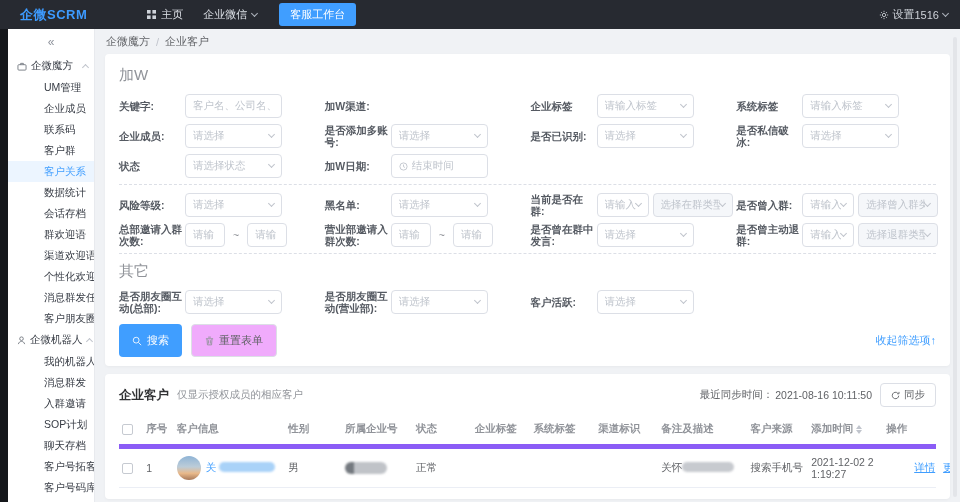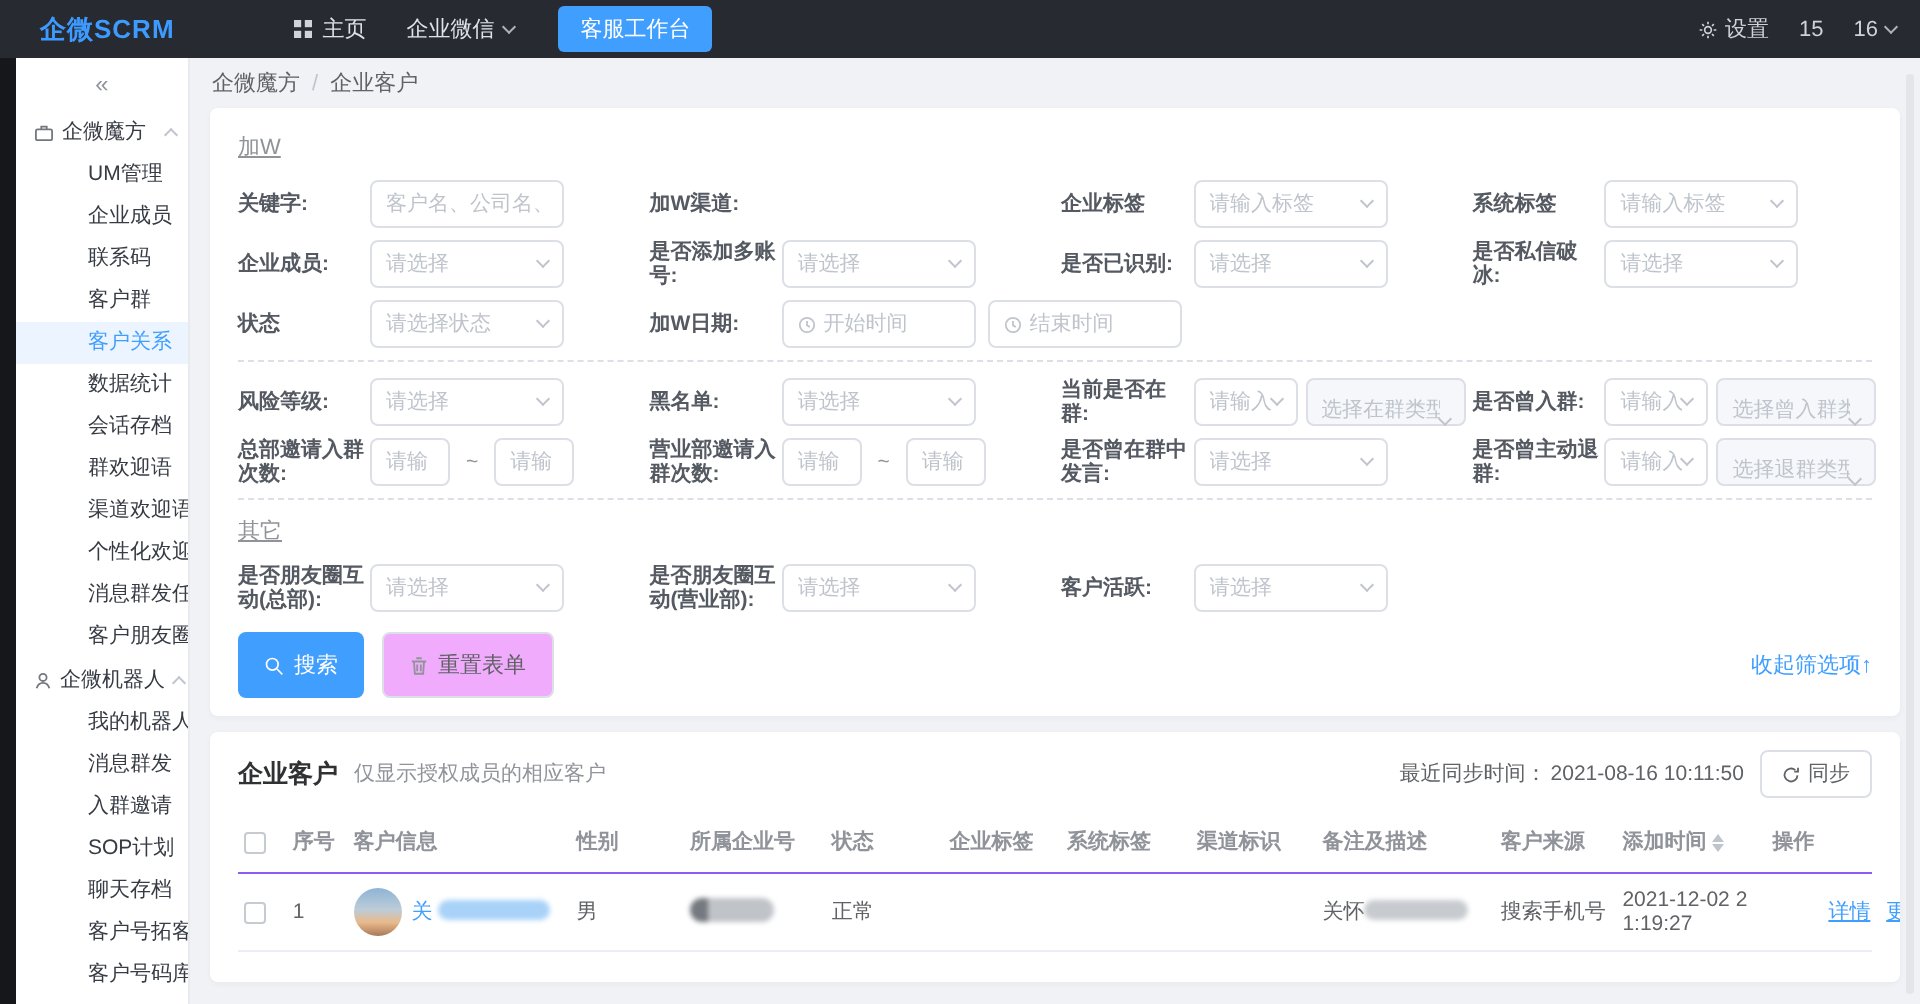--- a/index.html
+++ b/index.html
@@ -8,21 +8,21 @@
   .leftstrip { position:absolute; left:0; top:0; width:8px; height:502px; background:#15171b; z-index:1; }
 
   
   .topbar { position:absolute; left:0; top:0; width:960px; height:29px; background:#272a31;
     display:flex; align-items:center; z-index:10; }
   .logo { color:#3d9bff; font-weight:bold; font-size:13px; margin-left:20px; letter-spacing:.5px; }
   .topnav { display:flex; align-items:center; gap:20px; margin-left:60px; }
   .topnav-item { display:flex; align-items:center; gap:5px; color:#dfe3e9; font-size:11px; cursor:pointer; }
   .workbench-btn { background:#409eff; color:#fff; font-size:11px; border-radius:3px;
     padding:4px 11px; margin-left:22px; cursor:pointer; }
-  .topright { margin-left:auto; display:flex; align-items:center; gap:15px; margin-right:12px;
+  .topright { margin-left:auto; display:flex; align-items:center; margin-right:12px;
     color:#ced2d9; font-size:11px; }
   .topright .it { display:flex; align-items:center; gap:4px; cursor:pointer; }
   .chev { width:5px; height:5px; border-right:1px solid #c0c4cc; border-bottom:1px solid #c0c4cc;
     display:inline-block; transform:rotate(45deg); margin-top:-3px; flex:none; }
   .chev.lt { border-color:#aeb3bc; }
   .chev.up { transform:rotate(-135deg); margin-top:2px; }
 
   
   .sidebar { position:absolute; left:8px; top:29px; width:87px; height:473px; background:#fff;
     border-right:1px solid #e8eaee; z-index:5; overflow:hidden; }
@@ -36,30 +36,30 @@
   .menu-item.active { color:#409eff; background:#ecf5ff; }
   .s-icon { display:inline-flex; flex:none; }
 
   
   .main { position:absolute; left:95px; top:29px; width:865px; height:473px; }
   .breadcrumb { height:25px; display:flex; align-items:center; gap:6px; padding-left:11px;
     font-size:11px; color:#606266; }
   .breadcrumb .sep { color:#c0c4cc; }
   .card { background:#fff; border-radius:4px; margin:0 10px; box-shadow:0 1px 3px rgba(0,0,0,.04); }
   .filter-card { padding:7px 14px 9px; }
-  .section-title { font-size:11px; color:#909399; margin:5px 0 9px;text-decoration:underline; }
+  .section-title { font-size:15px; color:#909399; margin:5px 0 9px; }
   .frow { display:grid; grid-template-columns:1fr 1fr 1fr 1fr; column-gap:6px; margin-bottom:6px; }
   .field { display:flex; align-items:center; min-width:0; }
   .flabel { width:66px; flex:none; font-size:10.5px; color:#555a62; font-weight:bold; line-height:12px; }
   .ctrl { height:24px; border:1px solid #dcdfe6; border-radius:4px; background:#fff;
     display:flex; align-items:center; padding:0 7px; cursor:pointer; min-width:0; }
   .ph { font-size:10.5px; color:#bfc4cc; white-space:nowrap; overflow:hidden; flex:1; }
   .w-main { width:97px; flex:none; }
   .w-small { width:52px; flex:none; }
-  .w-type { width:80px; flex:none;align-items:flex-end; }
+  .w-type { width:80px; flex:none; }
   .w-num { width:40px; flex:none; }
   .disabled { background:#f5f7fa; }
   .combo { display:flex; gap:4px; min-width:0; }
   .tilde { font-size:10.5px; color:#909399; margin:0 4px; }
   .span2 { grid-column:2/4; }
   .daterange { display:flex; gap:6px; }
   .divider { border-top:1px dashed #dcdfe6; margin:3px 0 8px; }
   .btn-row { display:flex; align-items:center; margin-top:10px; }
   .btn { height:33px; border-radius:4px; display:inline-flex; align-items:center; gap:5px;
     font-size:11px; padding:0 13px; cursor:pointer; }
@@ -72,21 +72,21 @@
   .tc-head { display:flex; align-items:center; }
   .tc-title { font-size:12.5px; font-weight:bold; color:#303133; }
   .tc-sub { font-size:10.5px; color:#909399; margin-left:8px; }
   .tc-right { margin-left:auto; display:flex; align-items:center; gap:8px; }
   .sync-text { font-size:10.5px; color:#606266; }
   .sync-btn { height:24px; border:1px solid #dcdfe6; border-radius:4px; background:#fff;
     display:inline-flex; align-items:center; gap:4px; font-size:10.5px; color:#606266;
     padding:0 10px; cursor:pointer; }
   table { width:100%; border-collapse:collapse; table-layout:fixed; margin-top:7px; }
   th { font-size:10.5px; color:#909399; font-weight:bold; text-align:left; padding:8px 3px;
-    border-bottom:1px solid #8b5cf6; white-space:nowrap; overflow:hidden; }
+    border-bottom:5px solid #8b5cf6; white-space:nowrap; overflow:hidden; }
   td { font-size:10.5px; color:#606266; padding:7px 3px; border-bottom:1px solid #ebeef5;
     vertical-align:middle; word-break:break-all; }
   .cb { width:11px; height:11px; border:1px solid #c6cad1; border-radius:2px; background:#fff; cursor:pointer; }
   .namecell { display:flex; align-items:center; gap:5px; }
   .avatar { width:24px; height:24px; border-radius:50%; flex:none;
     background:linear-gradient(180deg,#8fb4d6 0%,#bcccd8 45%,#e9b98a 72%,#a8795a 100%); }
   .link { color:#409eff; cursor:pointer; }
   .u { text-decoration:underline;margin-left:28px; }
   .pill { display:inline-block; height:10px; border-radius:5px; background:#c7cacf;
     filter:blur(1.2px); vertical-align:-1px; }
@@ -263,29 +263,20 @@
       <div class="field">
         <span class="flabel">状态</span>
         <div class="ctrl w-main">
           <span class="ph">请选择状态</span>
           <span class="chev"></span>
         </div>
       </div>
       <div class="field span2">
         <span class="flabel">加W日期:</span>
         <div class="daterange">
-          <div class="ctrl w-main">
-            <span class="s-icon" style="margin-right:4px">
-              <svg width="9" height="9" viewBox="0 0 10 10">
-                  <circle cx="5" cy="5" r="4" fill="none" stroke="#c0c4cc"></circle>
-                  <path d="M5 2.8v2.4l1.6.9" fill="none" stroke="#c0c4cc"></path>
-                </svg>
-            </span>
-            <span class="ph">开始时间</span>
-          </div>
           <div class="ctrl w-main">
             <span class="s-icon" style="margin-right:4px">
               <svg width="9" height="9" viewBox="0 0 10 10">
                   <circle cx="5" cy="5" r="4" fill="none" stroke="#c0c4cc"></circle>
                   <path d="M5 2.8v2.4l1.6.9" fill="none" stroke="#c0c4cc"></path>
                 </svg>
             </span>
             <span class="ph">结束时间</span>
           </div>
         </div>

